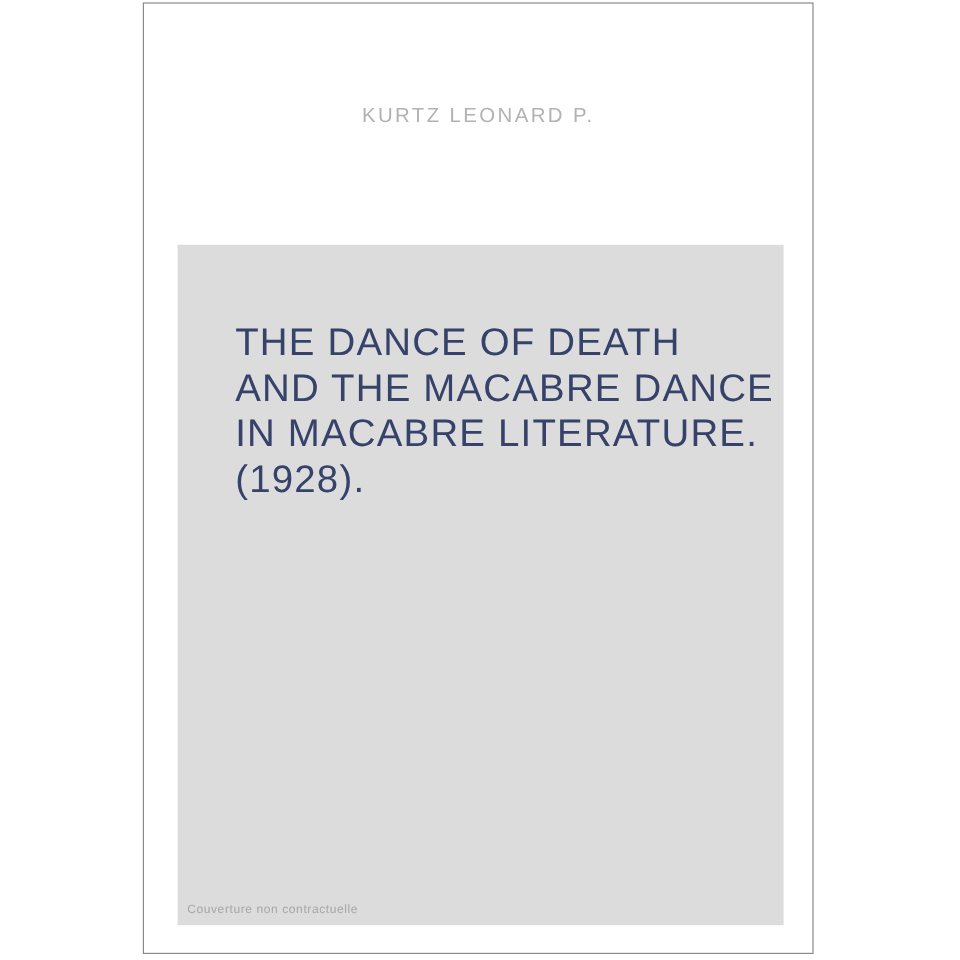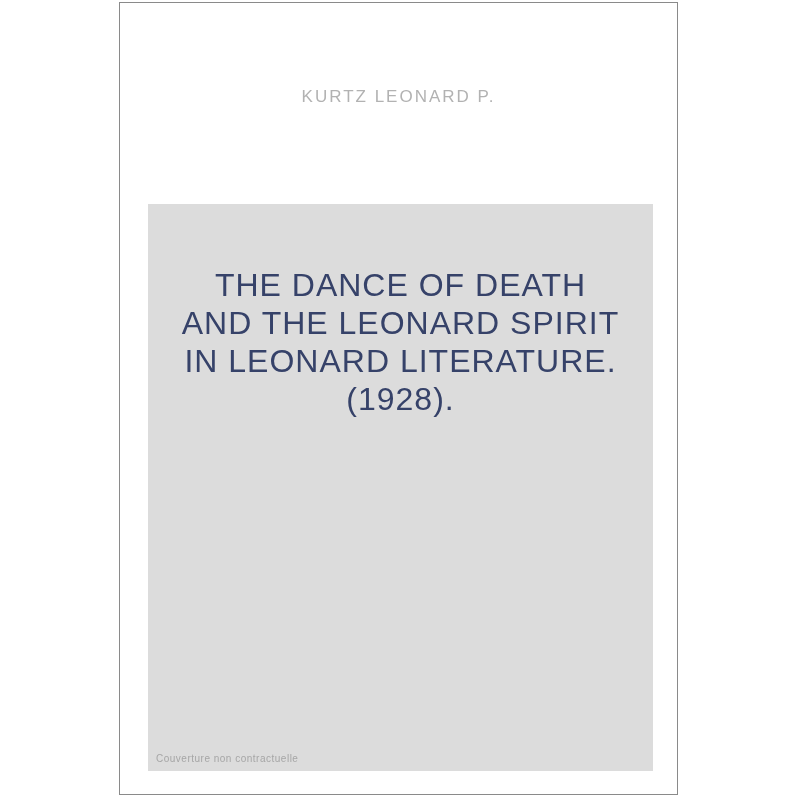--- a/index.html
+++ b/index.html
@@ -40,26 +40,27 @@
   .cover-box {
     position: absolute;
     left: 28px;
     top: 201px;
     width: 505px;
     height: 567px;
     background: var(--box-bg, #dcdcdc);
   }
   .title {
     padding-top: 62px;
-    text-align: center;
+    text-align: left;
     font-size: 32px;
     line-height: 38px;
     font-weight: 300;
     letter-spacing: 1px;
     color: var(--title-color, #364269);
+    padding-left: 48px;
   }
   .title .tl {
     display: block;
   }
   .disclaimer {
     position: absolute;
     left: 8px;
     bottom: 5px;
     font-size: 10px;
     line-height: 15px;
@@ -70,20 +71,20 @@
 </style>
 </head>
 <body>
 
 <div class="canvas">
   <div class="page">
     <div class="author">KURTZ LEONARD P.</div>
     <div class="cover-box">
       <div class="title">
         <span class="tl">THE DANCE OF DEATH</span>
-        <span class="tl">AND THE LEONARD SPIRIT</span>
-        <span class="tl">IN LEONARD LITERATURE.</span>
+        <span class="tl">AND THE MACABRE DANCE</span>
+        <span class="tl">IN MACABRE LITERATURE.</span>
         <span class="tl">(1928).</span>
       </div>
       <div class="disclaimer">Couverture non contractuelle</div>
     </div>
   </div>
 </div>
 
 </body></html>

